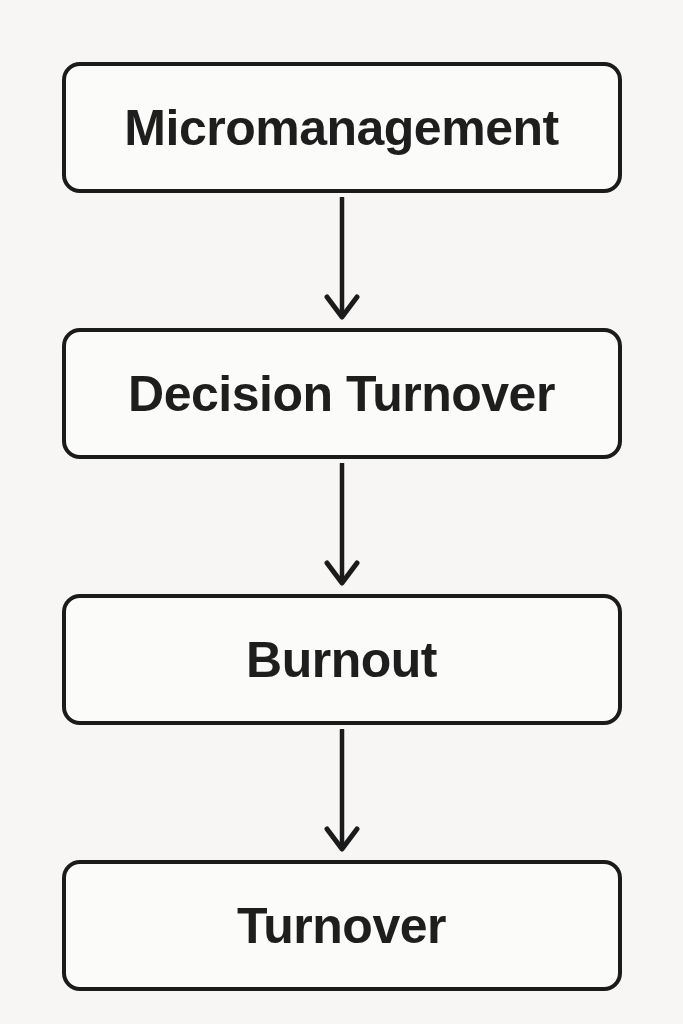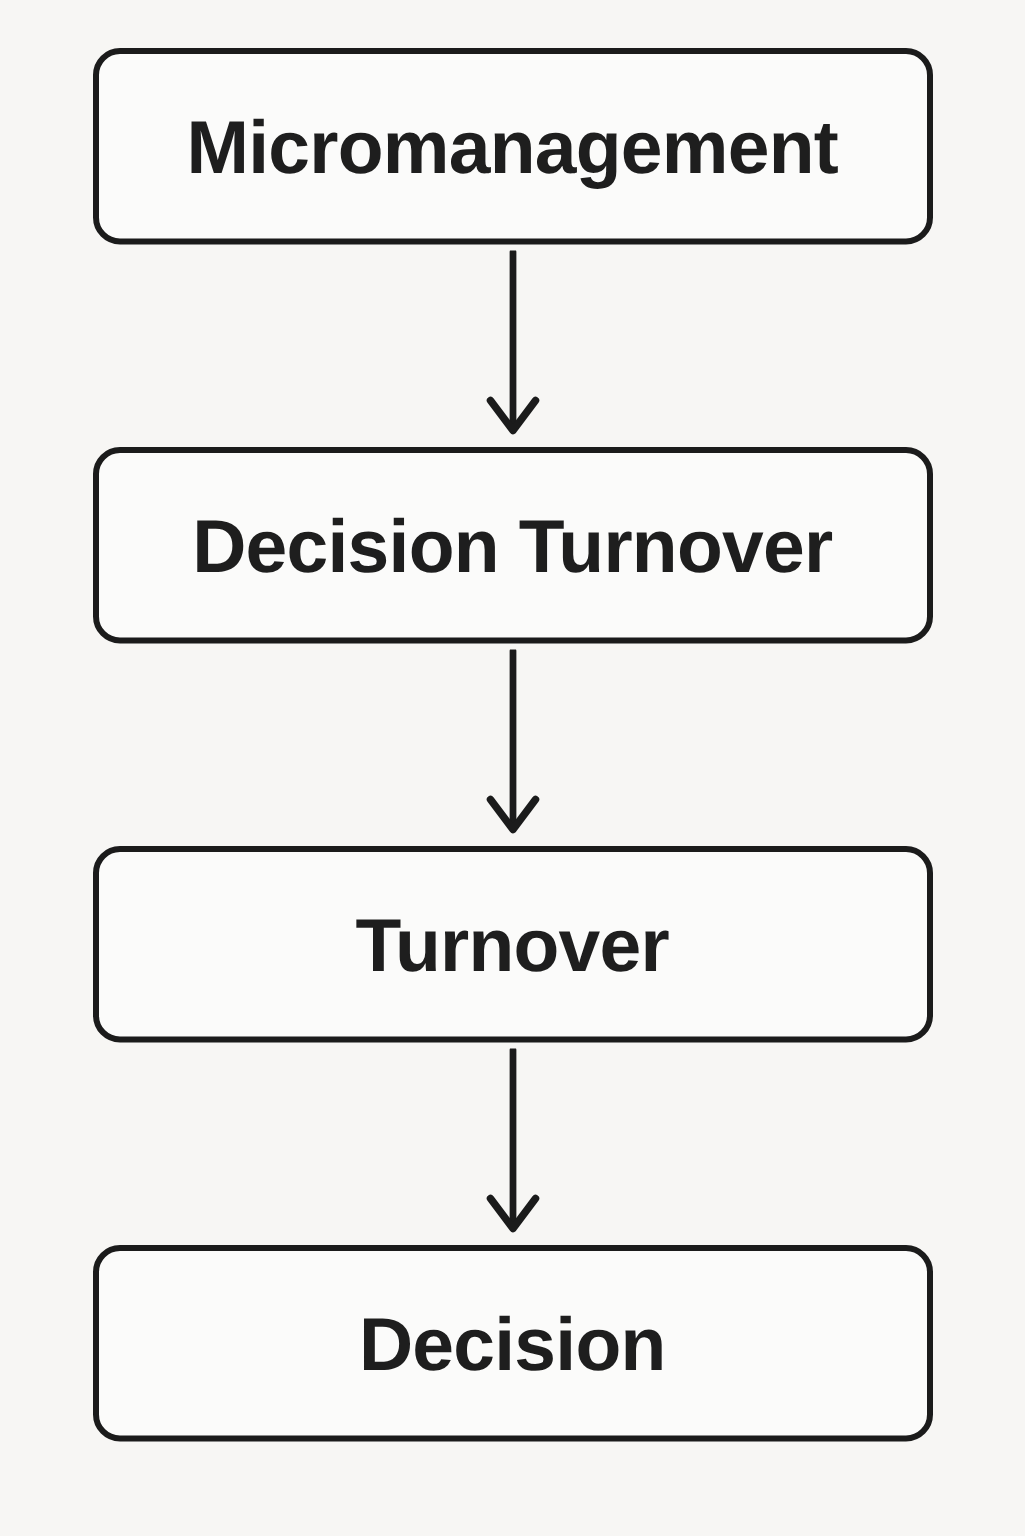--- a/index.html
+++ b/index.html
@@ -12,21 +12,21 @@
     background: #f7f6f4;
     overflow: hidden;
     font-family: "Liberation Sans", sans-serif;
   }
   .flowchart {
     width: 683px;
     height: 1024px;
     display: flex;
     flex-direction: column;
     align-items: center;
-    padding-top: 32px;
+    padding-top: 62px;
     box-sizing: border-box;
   }
   .node {
     width: 552px;
     height: 123px;
     background: #fbfbfa;
     border: 4px solid #1b1b1b;
     border-radius: 18px;
     display: flex;
     align-items: center;
@@ -72,25 +72,25 @@
   <div class="node">
     <span class="node-label">Decision Turnover</span>
   </div>
 
   <svg class="arrow" width="40" height="127" viewBox="0 0 40 127" xmlns="http://www.w3.org/2000/svg">
     <line x1="20" y1="1" x2="20" y2="119"></line>
     <polyline points="5,100 20,120 35,100"></polyline>
   </svg>
 
   <div class="node">
-    <span class="node-label">Turnover</span>
+    <span class="node-label">Burnout</span>
   </div>
 
   <svg class="arrow" width="40" height="127" viewBox="0 0 40 127" xmlns="http://www.w3.org/2000/svg">
     <line x1="20" y1="1" x2="20" y2="119"></line>
     <polyline points="5,100 20,120 35,100"></polyline>
   </svg>
 
   <div class="node">
-    <span class="node-label">Decision</span>
+    <span class="node-label">Turnover</span>
   </div>
 
 </div>
 
 </body></html>

